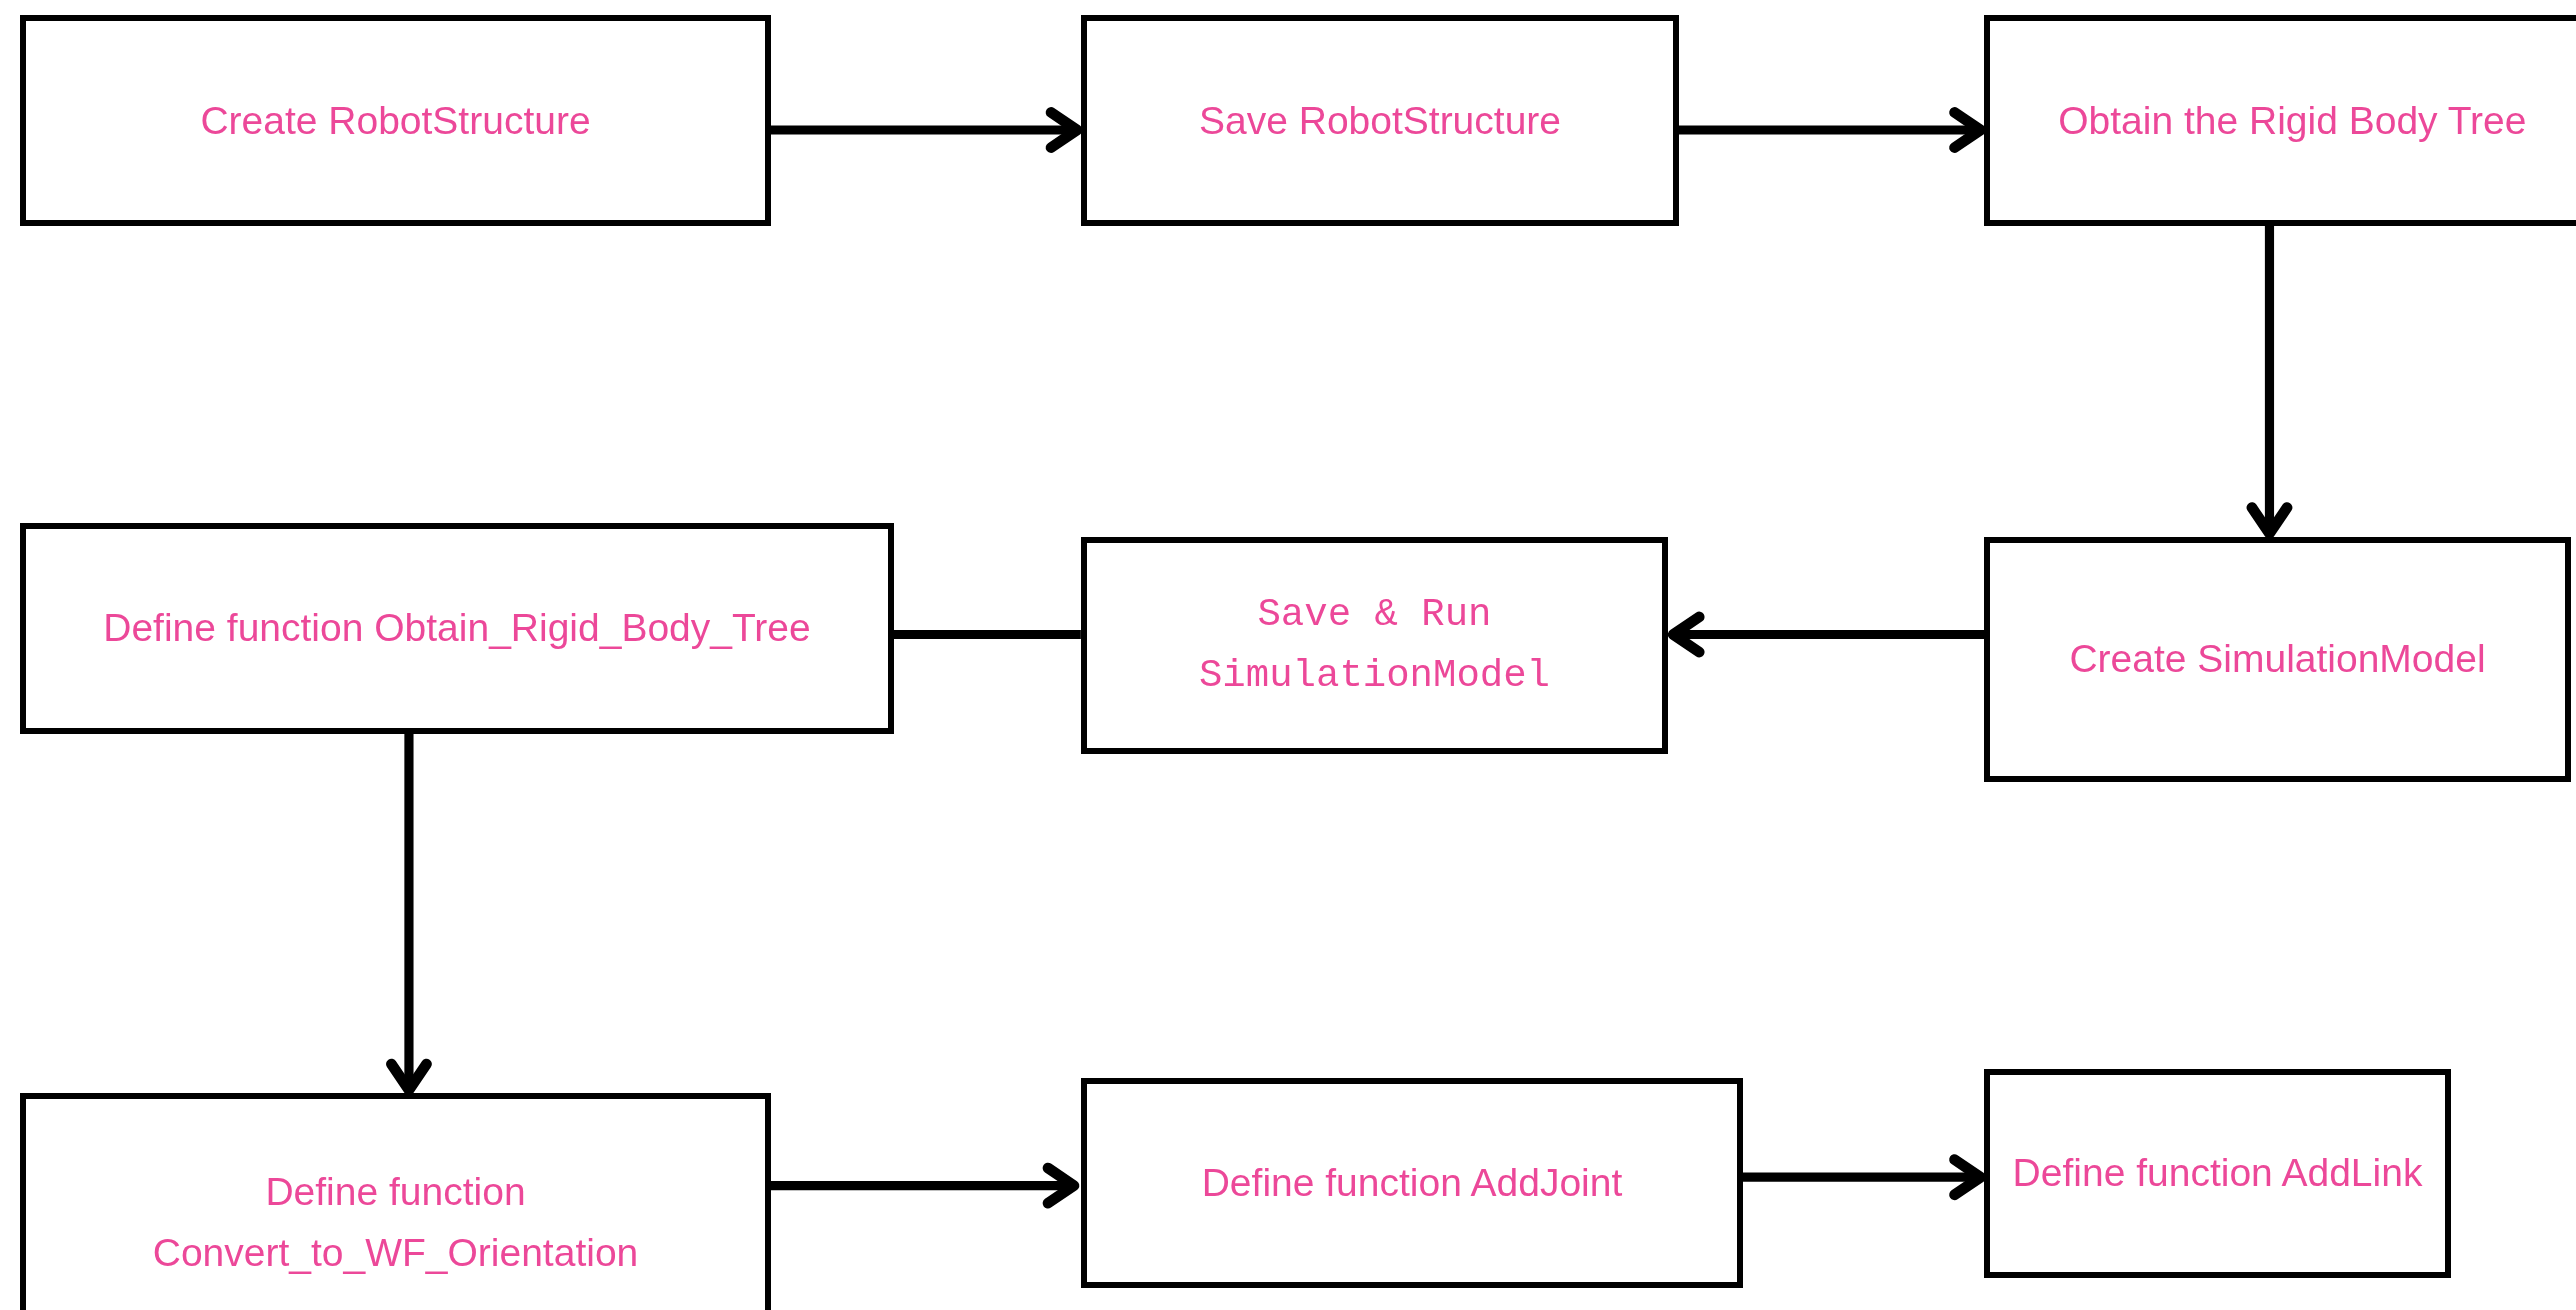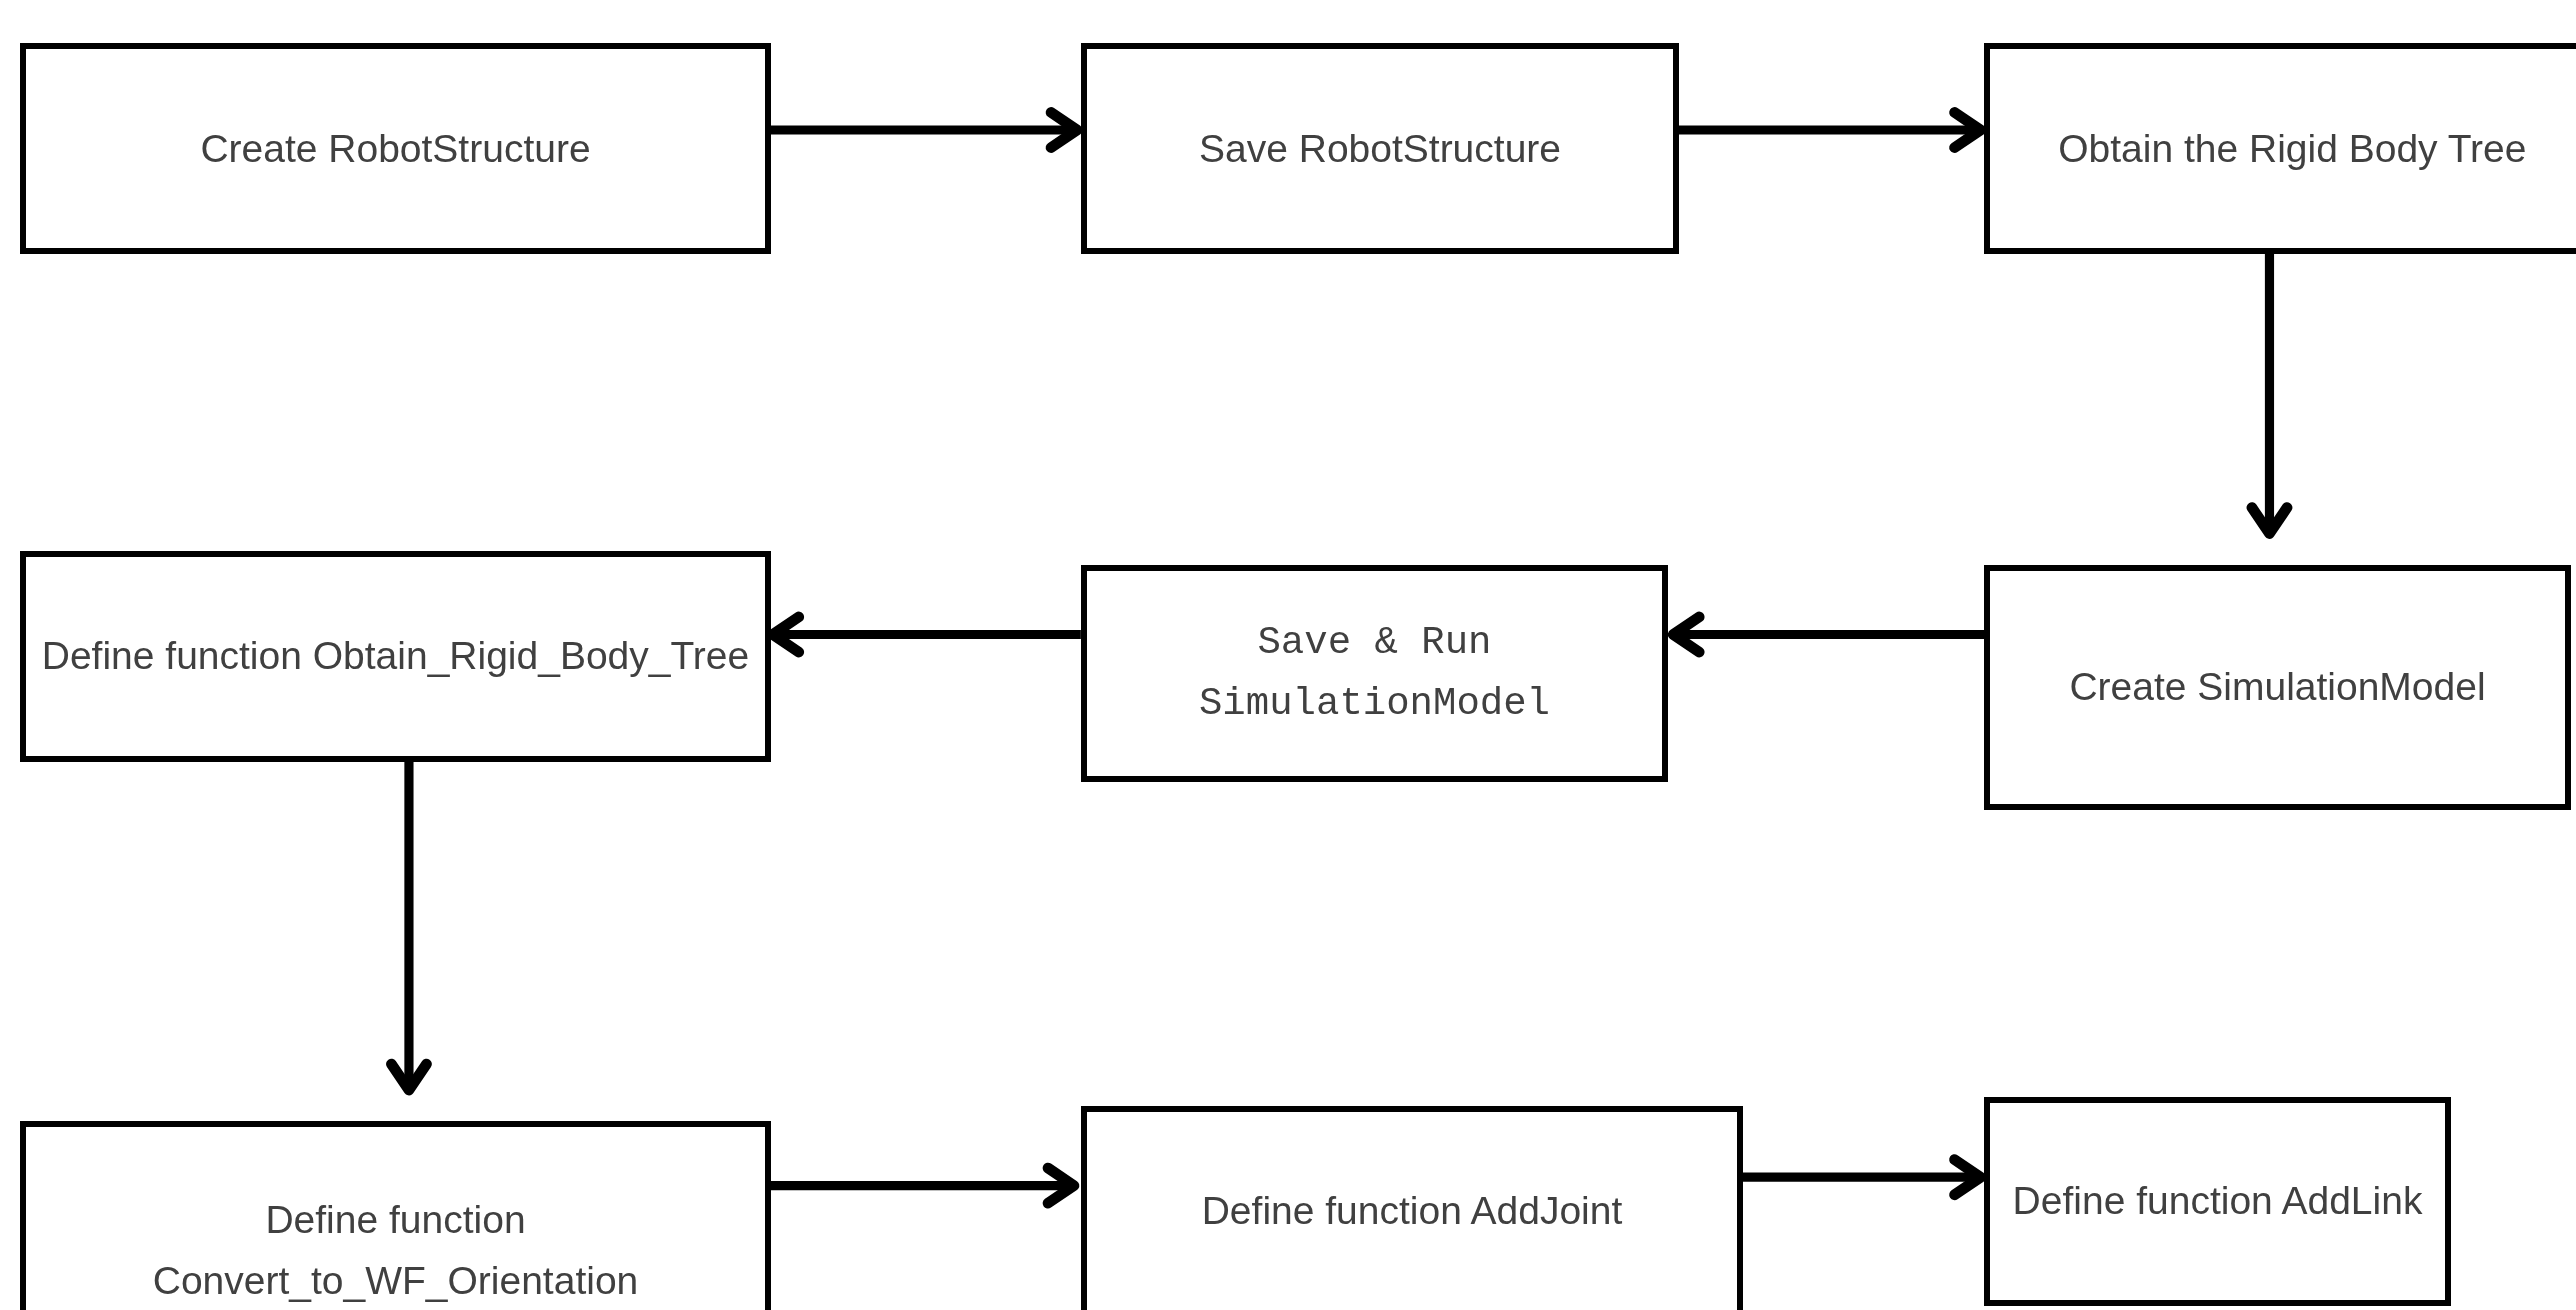--- a/index.html
+++ b/index.html
@@ -30,29 +30,28 @@
   .connectors path {
     stroke-width: 14;
     stroke-linecap: round;
     stroke-linejoin: round;
   }
   .node {
     position: absolute;
     box-sizing: border-box;
     border: 6.1px solid #000000;
     background: #ffffff;
-    color: #404040;
+    color: #ec4899;
     display: flex;
     align-items: center;
     justify-content: center;
     text-align: center;
     font-size: 39px;
     line-height: 1.55;
     padding: 0 15.3px;
-    margin-top: 28px;
   }
   .node span { display: inline-block; }
 </style>
 </head>
 <body>
 
 <div id="canvas">
 
   <svg class="connectors" width="2576" height="1311" viewBox="0 0 3370 1715">
 
@@ -103,21 +102,21 @@
   </div>
 
   <div class="node" style="left:1081px; top:15.3px; width:598px; height:211px;">
     <span>Save RobotStructure</span>
   </div>
 
   <div class="node" style="left:1984px; top:15.3px; width:600px; height:211px;padding-left:32px;">
     <span>Obtain the Rigid Body Tree</span>
   </div>
 
-  <div class="node" style="left:20px; top:523px; width:751px; height:211px;">
+  <div class="node" style="left:20px; top:523px; width:874px; height:211px;">
     <span>Define function Obtain_Rigid_Body_Tree</span>
   </div>
 
   <div class="node" style="left:1081px; top:537px; width:587px; height:217px;font-family:Liberation Mono, monospace;">
     <span>Save &amp; Run SimulationModel</span>
   </div>
 
   <div class="node" style="left:1984px; top:537px; width:587px; height:245px;">
     <span>Create SimulationModel</span>
   </div>

